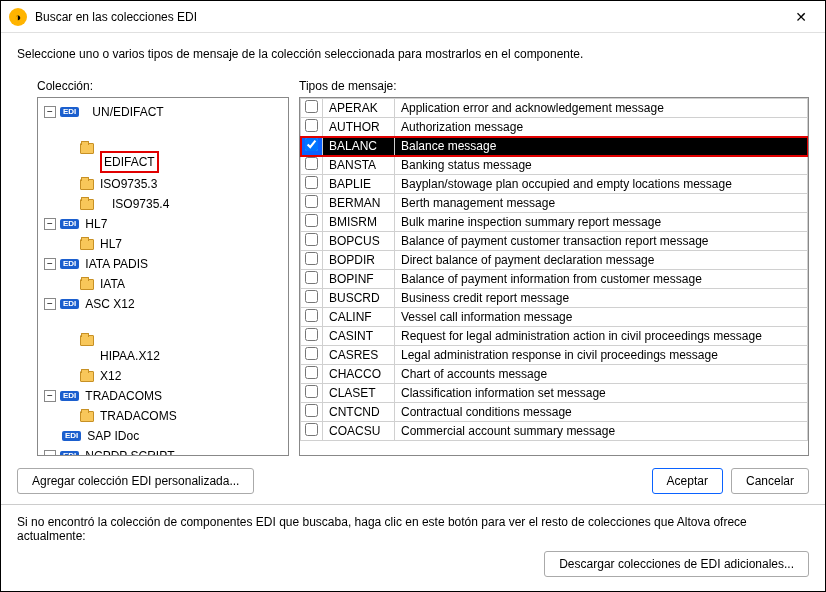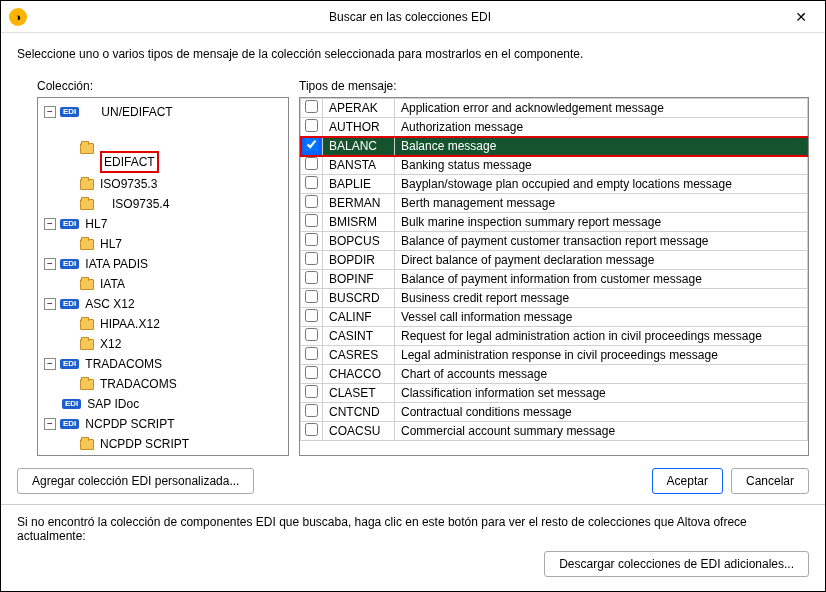--- a/index.html
+++ b/index.html
@@ -31,21 +31,21 @@
   height: 18px;
   background: #ffb400;
   border-radius: 50%;
   display: flex;
   align-items: center;
   justify-content: center;
   margin-right: 8px;
   font-size: 11px;
   color: #000;
 }
-.titlebar .title { flex: 1; text-align: center; }
+.titlebar .title { flex: 1; }
 .titlebar .close {
   width: 32px;
   height: 24px;
   text-align: center;
   line-height: 24px;
   font-size: 14px;
   cursor: pointer;
 }
 .content {
   padding: 14px 16px 10px 16px;
@@ -134,21 +134,21 @@
   border: 1px solid #d0d0d0;
   padding: 1px 6px;
   height: 19px;
   vertical-align: middle;
   white-space: nowrap;
   overflow: hidden;
 }
 .msg-table td.cb { width: 22px; text-align: center; padding: 0; }
 .msg-table td.code { width: 72px; }
 .msg-table tr.selected td {
-  background: #14532d;
+  background: #000000;
   color: #fff;
 }
 .msg-table tr.selected td.cb { background: #0a62ff; }
 input[type="checkbox"] { width: 13px; height: 13px; cursor: pointer; }
 .buttons-row {
   display: flex;
   align-items: center;
   padding-top: 12px;
   gap: 8px;
 }
@@ -183,21 +183,21 @@
 
     <div class="panes">
       <div class="pane-left">
         <div class="pane-label">Colección:</div>
         <div class="tree-box tree">
           <ul id="tree-root">
               <li>
                 <span class="node">
                   <span class="expander">−</span>
                   <span class="edi-icon">EDI</span>
-                  <span style="margin-left: 20px;">UN/EDIFACT</span>
+                  <span style="margin-left: 11px;">UN/EDIFACT</span>
                 </span>
                 <ul>
                   <li>
                     <span class="node">
                       <span class="expander blank"></span>
                       <span class="folder-icon"></span>
                       <span class="highlight-red" style="margin-left: 4px; margin-top: 28px;">EDIFACT</span>
                     </span>
                   </li>
                   <li>
@@ -252,21 +252,21 @@
                 <span class="node">
                   <span class="expander">−</span>
                   <span class="edi-icon">EDI</span>
                   <span style="margin-left: 4px;">ASC X12</span>
                 </span>
                 <ul>
                   <li>
                     <span class="node">
                       <span class="expander blank"></span>
                       <span class="folder-icon"></span>
-                      <span style="margin-left: 4px;">HIPAA.X12</span>
+                      <span style="margin-left: 4px; margin-top: 32px;">HIPAA.X12</span>
                     </span>
                   </li>
                   <li>
                     <span class="node">
                       <span class="expander blank"></span>
                       <span class="folder-icon"></span>
                       <span style="margin-left: 4px;">X12</span>
                     </span>
                   </li>
                 </ul>

